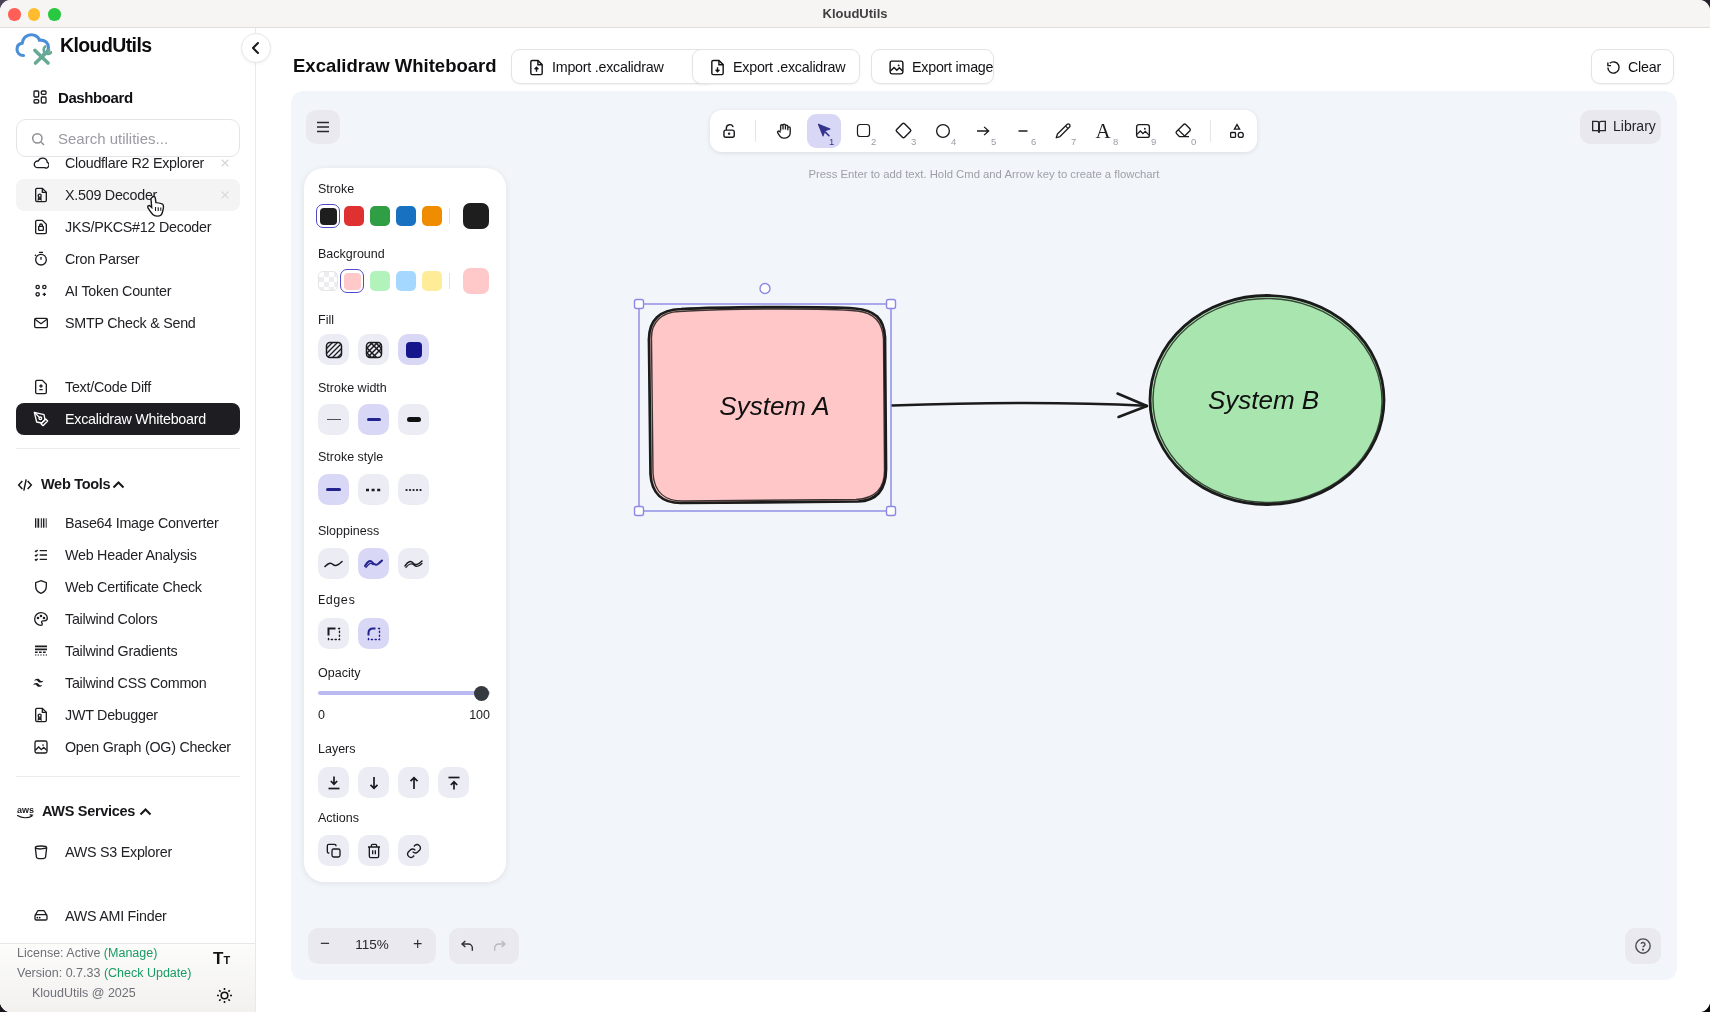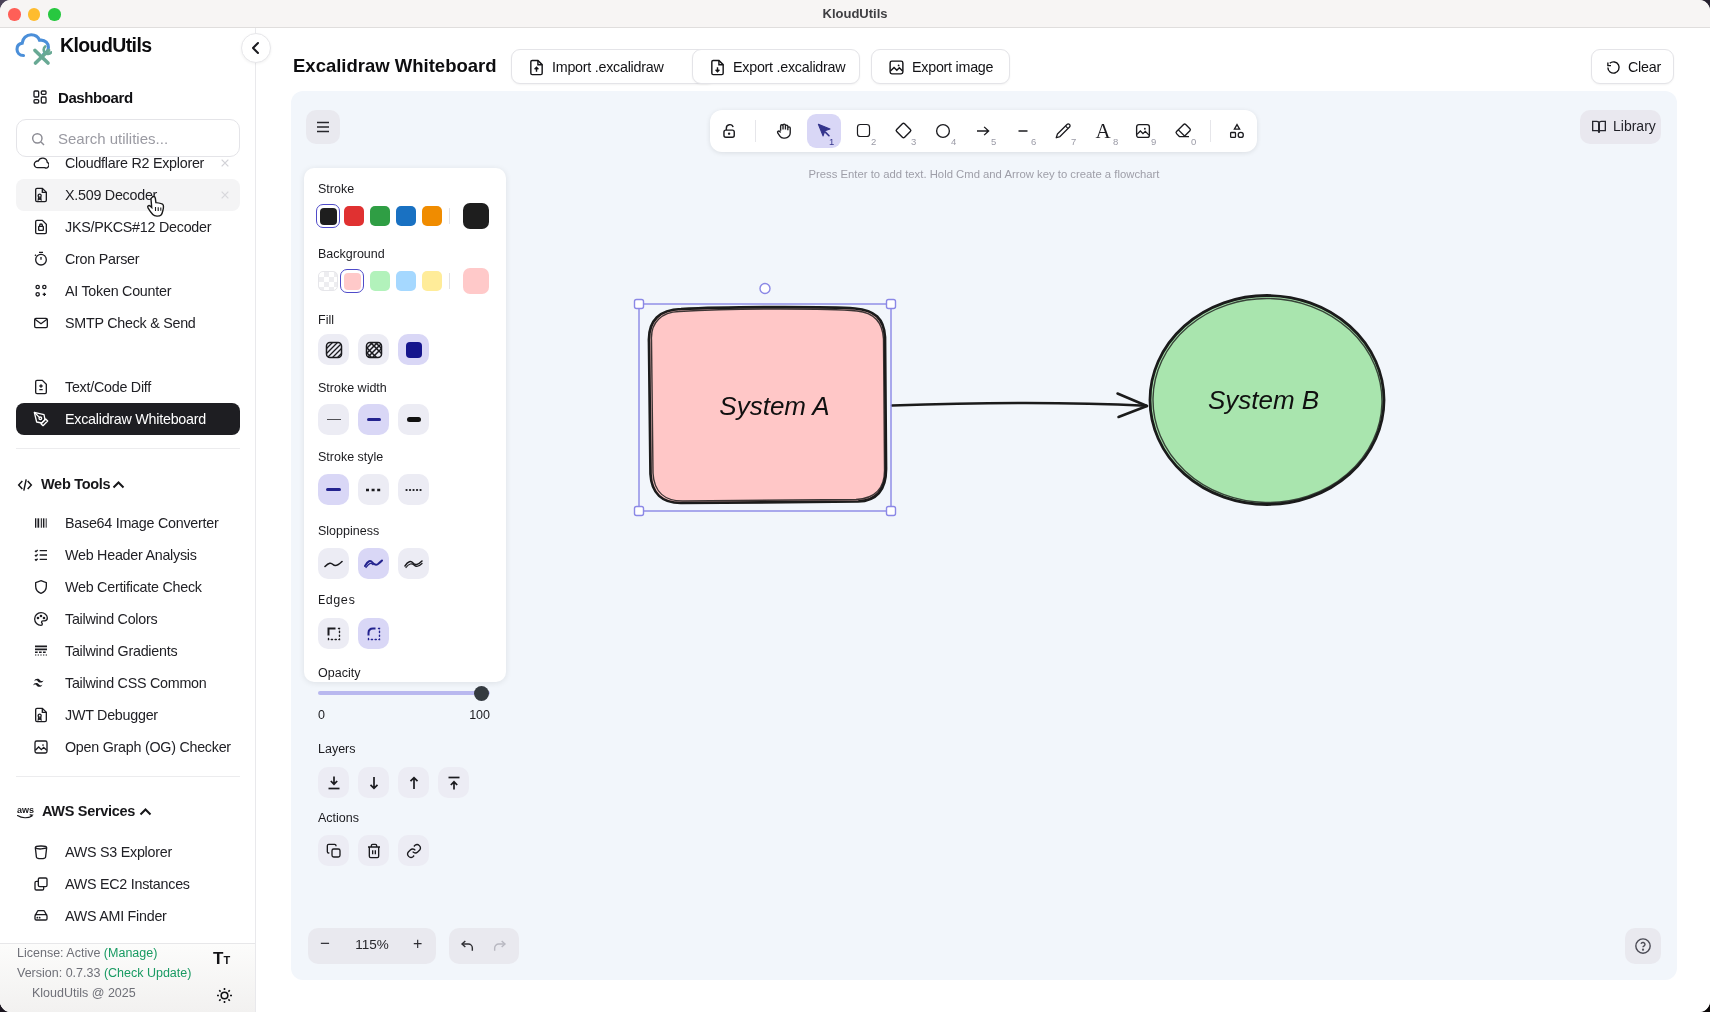--- a/index.html
+++ b/index.html
@@ -229,27 +229,20 @@
         <path d="M1.5 7.5 L6.5 2.5 L11.5 7.5"></path>
       </svg>
 
     <div class="row" style="top:807.5px;">
       <svg class="rowicon" width="16" height="16" viewBox="0 0 24 24" fill="none" stroke="#1c1c21" stroke-width="2">
           <path d="M3.5 5.5 C3.5 4 7.3 3 12 3 s8.5 1 8.5 2.5 l-1.6 13.9 c-.1 1.5-3.1 2.6-6.9 2.6 s-6.8-1.1-6.9-2.6 z"></path>
           <path d="M3.5 5.5 C5 7 9 7.6 12.5 7.4 L20.3 6"></path>
         </svg>
       <div class="rowtext">AWS S3 Explorer</div>
     </div>
-    <div class="row" style="top:839.5px;">
-      <svg class="rowicon" width="16" height="16" viewBox="0 0 24 24" fill="none" stroke="#1c1c21" stroke-width="2">
-          <rect x="8" y="3" width="13" height="13" rx="2"></rect>
-          <path d="M16 16 v3 a2 2 0 0 1-2 2 H5 a2 2 0 0 1-2-2 V10 a2 2 0 0 1 2-2 h3"></path>
-        </svg>
-      <div class="rowtext">AWS EC2 Instances</div>
-    </div>
     <div class="row" style="top:871.5px;">
       <svg class="rowicon" width="16" height="16" viewBox="0 0 24 24" fill="none" stroke="#1c1c21" stroke-width="2">
           <path d="M5 10 h14 a2 2 0 0 1 2 2 v4 a2 2 0 0 1-2 2 H5 a2 2 0 0 1-2-2 v-4 a2 2 0 0 1 2-2z"></path>
           <path d="M3.4 11 L6.5 5.2 A2 2 0 0 1 8.3 4 h7.4 a2 2 0 0 1 1.8 1.2 L20.6 11"></path>
           <path d="M6.5 14.5 h.01 M10 14.5 h.01" stroke-width="2.6" stroke-linecap="round"></path>
         </svg>
       <div class="rowtext">AWS AMI Finder</div>
     </div>
 
     <div class="abs" style="left:0; top:915px; width:255px; height:69px; background:linear-gradient(#fcfcfb,#f2f1f0); border-top:1px solid #e7e7e9;"></div>
@@ -275,21 +268,21 @@
       <div class="bt" style="left:40px;">Import .excalidraw</div>
     </div>
     <div class="btn" style="left:436px; top:21px; width:168px;">
       <svg class="abs" style="left:16px; top:9px;" width="17" height="17" viewBox="0 0 24 24" fill="none" stroke="#131316" stroke-width="2">
           <path d="M14 2 H6 a2 2 0 0 0-2 2 v16 a2 2 0 0 0 2 2 h12 a2 2 0 0 0 2-2 V8 z"></path>
           <path d="M14 2 v6 h6"></path>
           <path d="M12 11.8 v6 M9.3 15.2 L12 17.9 l2.7-2.7"></path>
         </svg>
       <div class="bt" style="left:40px;">Export .excalidraw</div>
     </div>
-    <div class="btn" style="left:615px; top:21px; width:139px;">
+    <div class="btn" style="left:615px; top:21px; width:123px;">
       <svg class="abs" style="left:16px; top:9px;" width="17" height="17" viewBox="0 0 24 24" fill="none" stroke="#131316" stroke-width="2">
           <rect x="3" y="3" width="18" height="18" rx="2.5"></rect>
           <path d="M3.5 17 l5-5 4 4 3.5-3.5 4.5 4.5"></path>
           <circle cx="15" cy="9" r="1.3" fill="#131316" stroke="none"></circle>
         </svg>
       <div class="bt" style="left:40px;">Export image</div>
     </div>
     <div class="btn" style="left:1335px; top:21px; width:83px;">
       <svg class="abs" style="left:14px; top:10px;" width="15" height="15" viewBox="0 0 24 24" fill="none" stroke="#131316" stroke-width="2.2">
           <path d="M3 12 a9 9 0 1 0 3-6.7"></path>
@@ -397,21 +390,21 @@
       <div class="abs" style="left:1289px; top:19px; width:81px; height:34px; background:#e9e8ef; border-radius:10px;">
         <svg class="abs" style="left:11px; top:9px;" width="16" height="16" viewBox="0 0 24 24" fill="none" stroke="#26262e" stroke-width="2">
             <path d="M2.5 3.5 h6 a4 4 0 0 1 4 4 v13 a3 3 0 0 0 -3 -3 h-7 z"></path>
             <path d="M21.5 3.5 h-6 a4 4 0 0 0 -4 4 v13 a3 3 0 0 1 3 -3 h7 z"></path>
           </svg>
         <div class="abs" style="left:33px; top:8px; font-size:14px; color:#1f1f26;">Library</div>
       </div>
 
       <div class="abs" style="left:0; top:77px; width:1386px; text-align:center; font-size:11.3px; color:#9e9ea8;">Press Enter to add text. Hold Cmd and Arrow key to create a flowchart</div>
 
-      <div class="abs" style="left:13px; top:77px; width:202px; height:514px; background:#fff; border-radius:10px; box-shadow:0 1px 6px rgba(0,0,0,.09);" id="panel">
+      <div class="abs" style="left:13px; top:77px; width:202px; height:714px; background:#fff; border-radius:20px; box-shadow:0 1px 6px rgba(0,0,0,.09);" id="panel">
         <div class="lbl" style="left:14px; top:14px;">Stroke</div>
         <div class="abs" style="left:12px; top:36px; width:24px; height:24px; border:1.3px solid #4f4bc9; border-radius:7px;">
             <div class="abs" style="left:2.7px; top:2.7px; width:17px; height:17px; background:#1e1e1e; border-radius:4px;"></div>
           </div>
         <div class="sw" style="left:40px; top:38px; background:#e03131;"></div>
         <div class="sw" style="left:66px; top:38px; background:#2f9e44;"></div>
         <div class="sw" style="left:92px; top:38px; background:#1971c2;"></div>
         <div class="sw" style="left:118px; top:38px; background:#f08c00;"></div>
         <div class="abs" style="left:145px; top:40px; width:1px; height:16px; background:#e2e2e6;"></div>
         <div class="abs" style="left:159px; top:35px; width:26px; height:26px; background:#1e1e1e; border-radius:7px;"></div>

